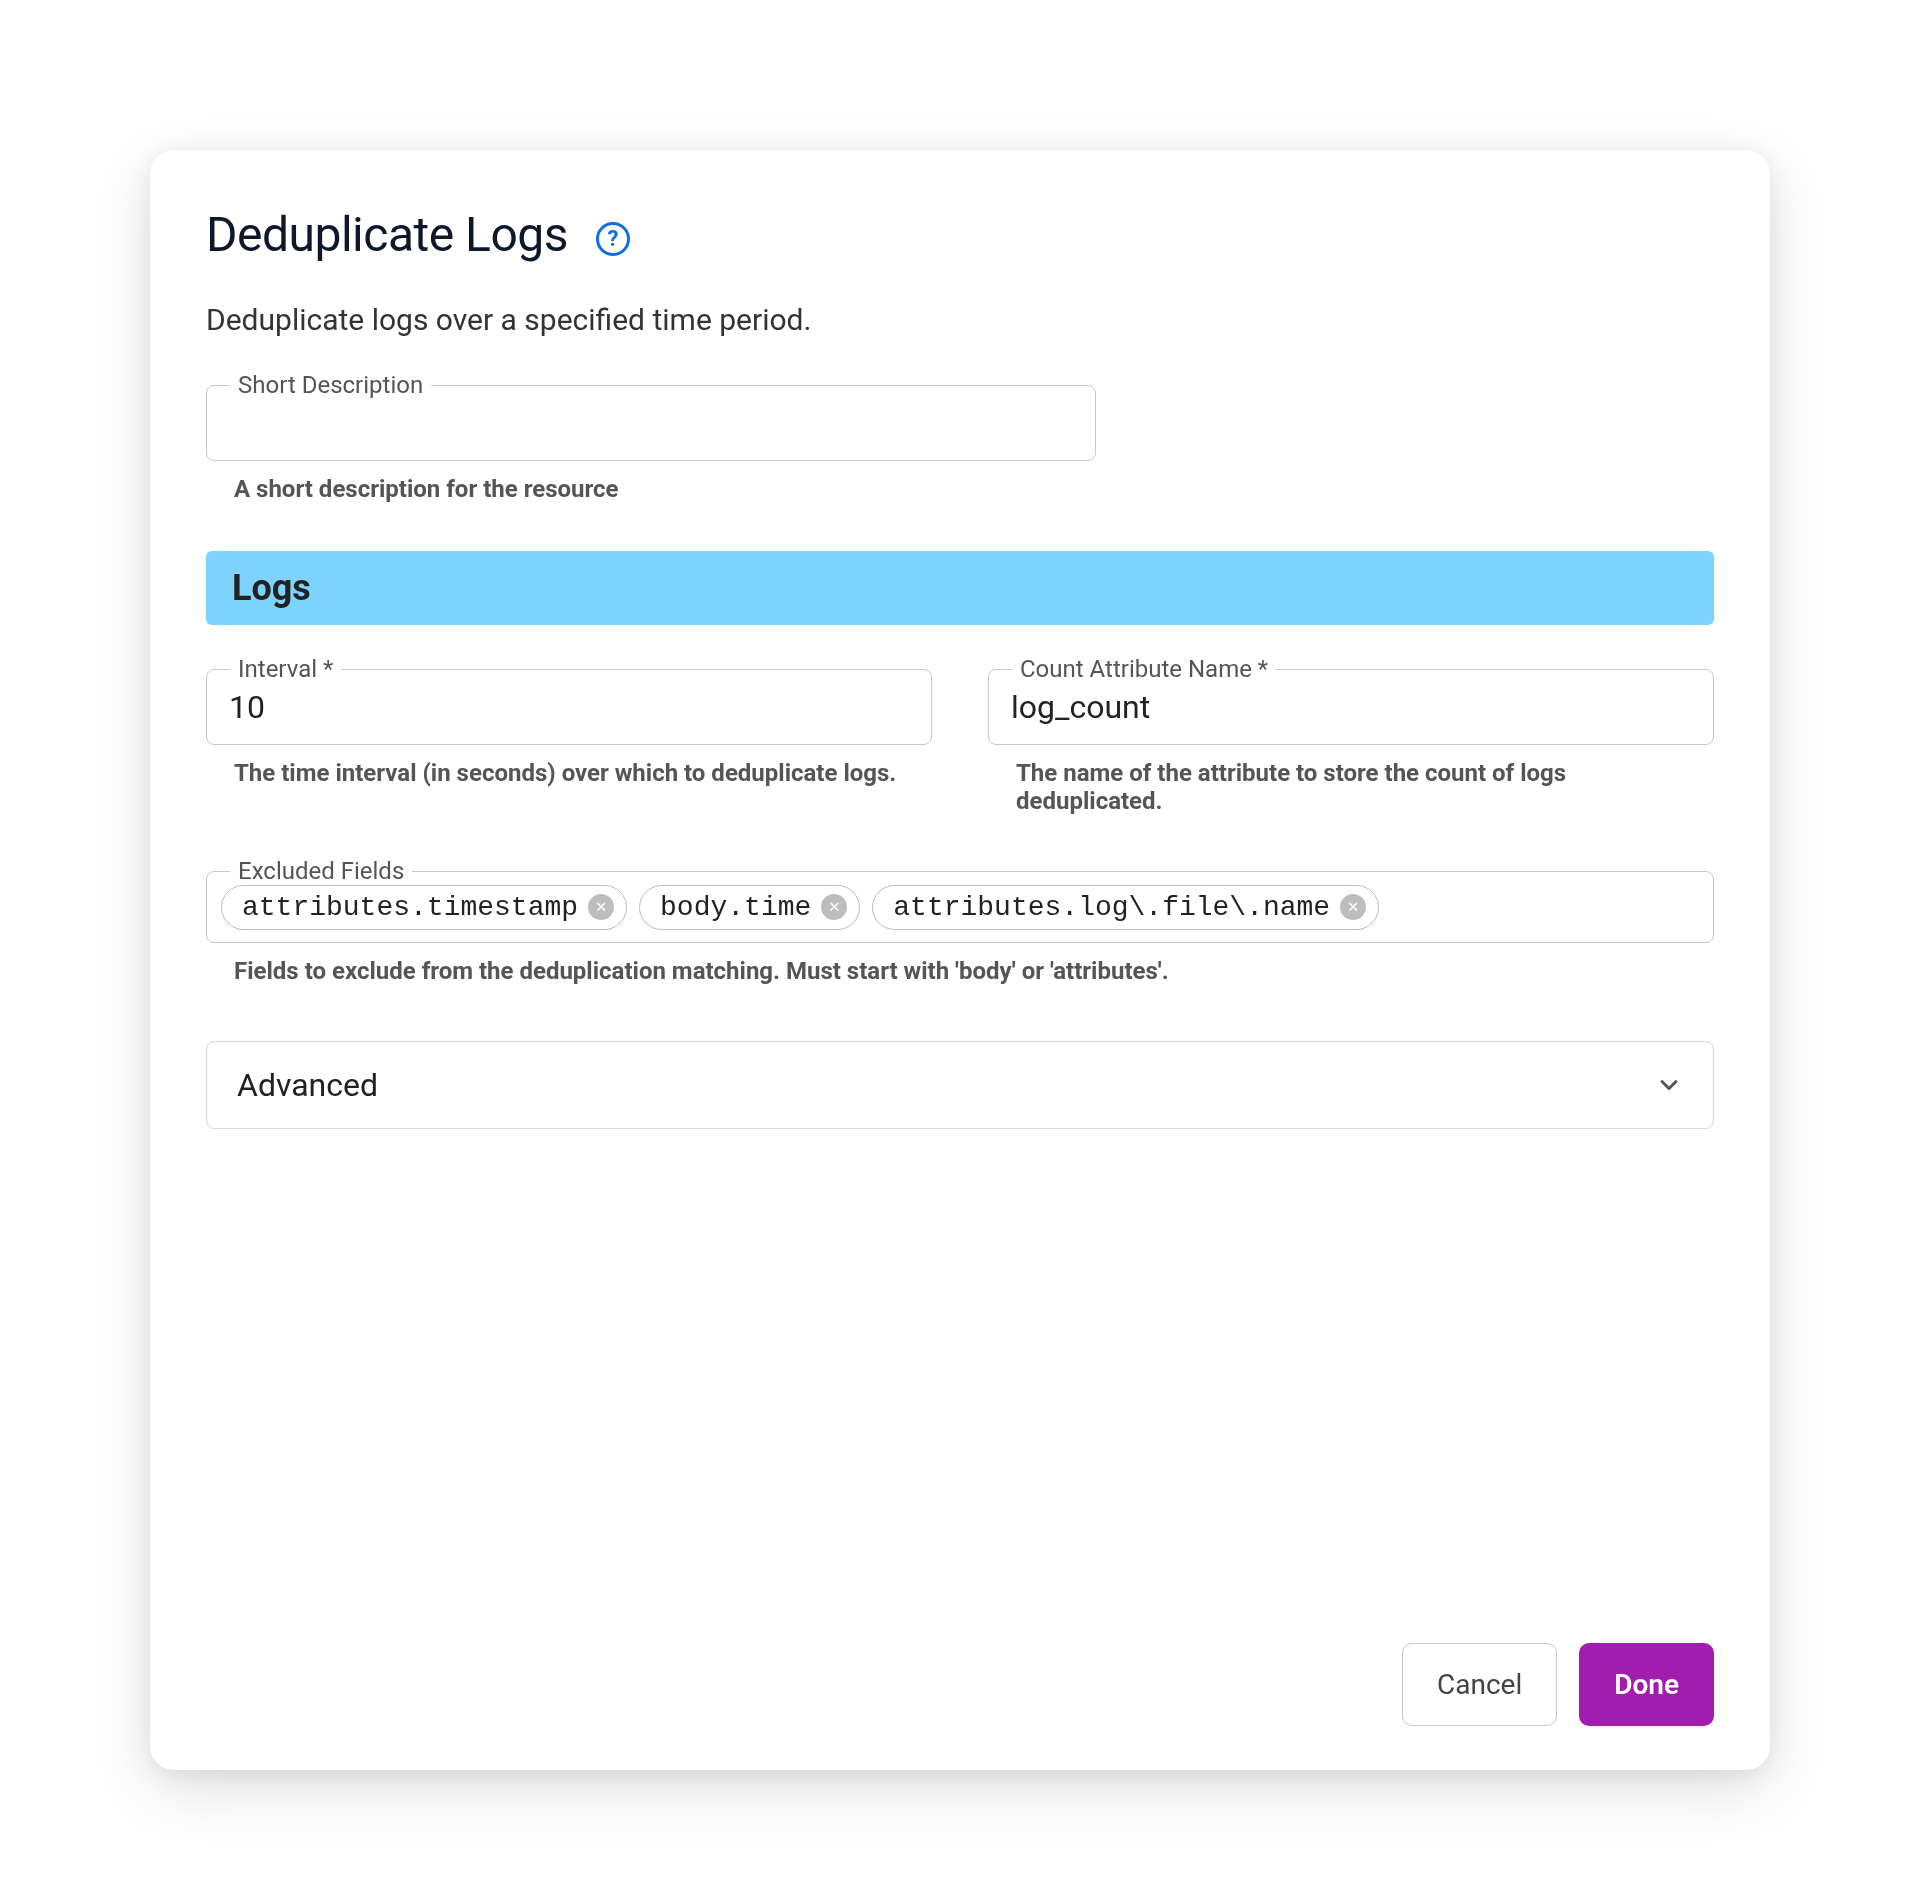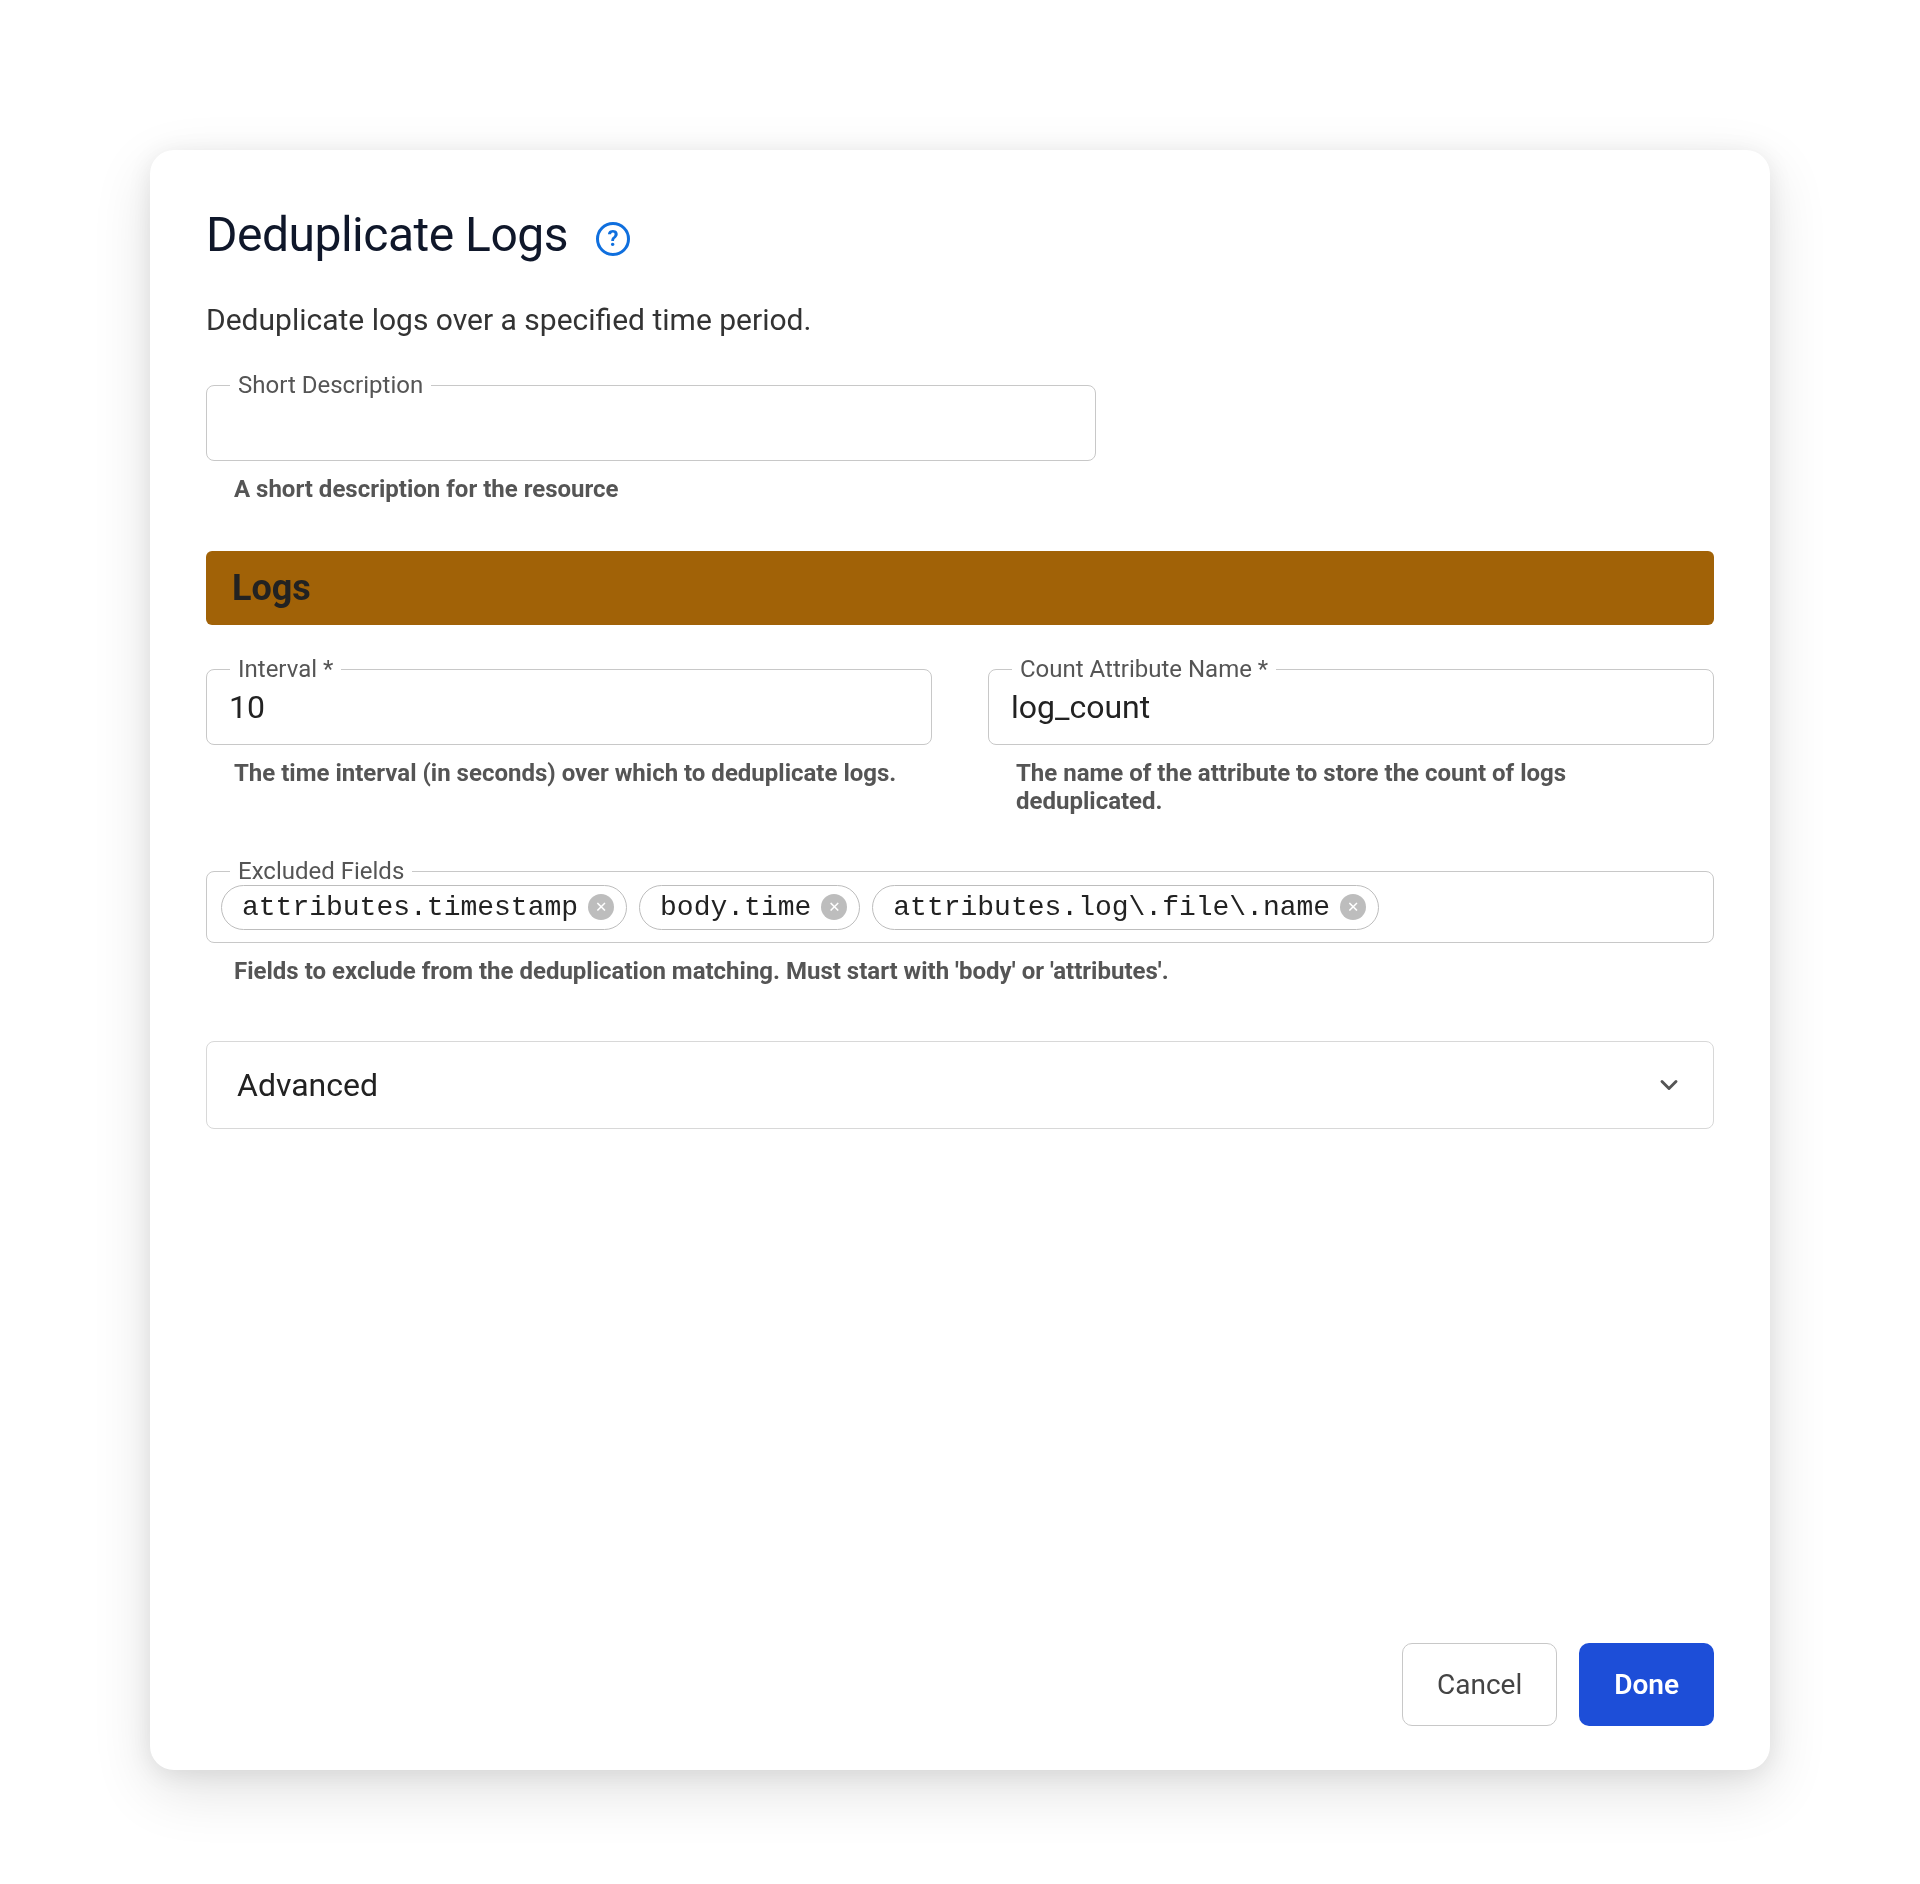--- a/index.html
+++ b/index.html
@@ -81,21 +81,21 @@
     }
     .short-desc-wrap { width: 890px; }
     .helper {
       font-size: 24px;
       color: #555;
       margin-top: 14px;
       margin-left: 28px;
       font-weight: bold;
     }
     .section-bar {
-      background: #a16207;
+      background: #7dd3fc;
       border-radius: 6px;
       padding: 16px 26px;
       margin-top: 48px;
       margin-bottom: 44px;
     }
     .section-bar .section-title {
       font-size: 36px;
       font-weight: 700;
       color: #222;
     }
@@ -172,21 +172,21 @@
       cursor: pointer;
       border: 1.5px solid transparent;
       font-family: inherit;
     }
     .btn-cancel {
       background: #fff;
       color: #444;
       border-color: #c8c8c8;
     }
     .btn-done {
-      background: #1d4ed8;
+      background: #a21caf;
       color: #fff;
       font-weight: 600;
       text-align: right;
     }
   </style>
 </head>
 <body>
 
 <div class="card">
   <div class="header-row">

